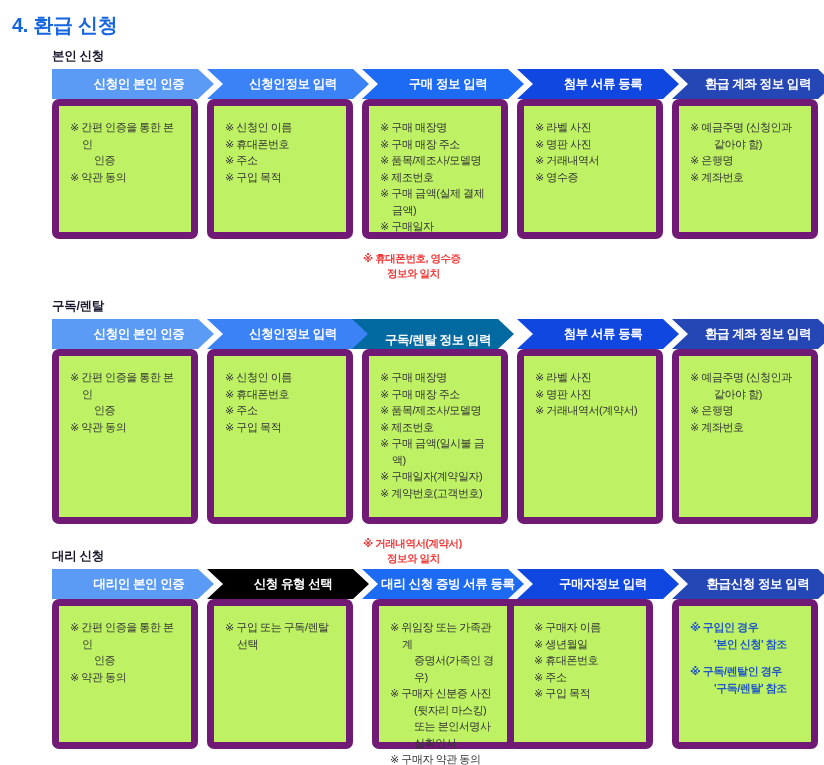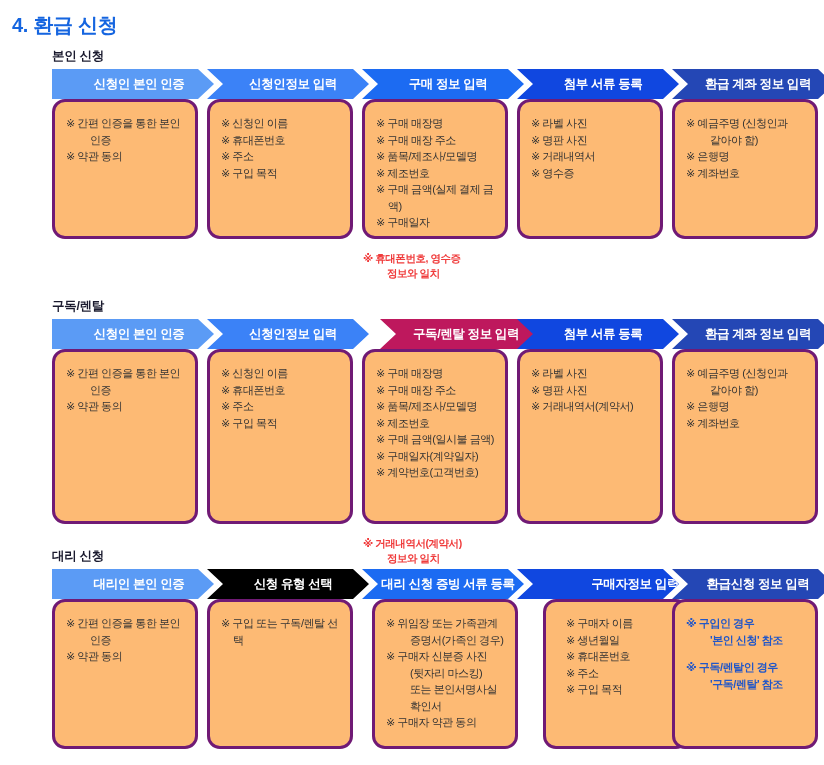--- a/index.html
+++ b/index.html
@@ -75,23 +75,23 @@
   .boxes {
     position: absolute;
     left: 52px;
     top: 51px;
     width: 766px;
   }
 
   .box {
     position: absolute;
     top: 0;
-    background: #fdba74;
-    border: 3px solid #701a75;
-    border-radius: 13px;
+    background: #bef264;
+    border: 7px solid #701a75;
+    border-radius: 7px;
     padding: 13px 11px 10px 11px;
   }
 
   .box ul { list-style: none; }
 
   .box li {
     font-size: 11px;
     line-height: 16.5px;
     color: #333333;
     letter-spacing: -0.45px;
@@ -192,21 +192,21 @@
     </div>
     <div class="section" style="top: 298px;">
       <div class="section-label">구독/렌탈</div>
       <div class="flow">
         <div class="chev first" style="left: 0px; width: 162px; background: rgb(91, 155, 245);">
           <span>신청인 본인 인증</span>
         </div>
         <div class="chev mid" style="left: 155px; width: 162px; background: rgb(59, 130, 247);">
           <span>신청인정보 입력</span>
         </div>
-        <div class="chev mid" style="left: 328px; width: 162px; background: #be185d;">
+        <div class="chev mid" style="left: 300px; width: 162px; background: #0369a1; align-items: flex-end;">
           <span>구독/렌탈 정보 입력</span>
         </div>
         <div class="chev mid" style="left: 465px; width: 162px; background: rgb(16, 71, 224);">
           <span>첨부 서류 등록</span>
         </div>
         <div class="chev mid" style="left: 620px; width: 162px; background: rgb(36, 71, 181);">
           <span>환급 계좌 정보 입력</span>
         </div>
       </div>
       <div class="boxes">
@@ -257,21 +257,21 @@
       <div class="flow">
         <div class="chev first" style="left: 0px; width: 162px; background: rgb(91, 155, 245);">
           <span>대리인 본인 인증</span>
         </div>
         <div class="chev mid" style="left: 155px; width: 162px; background: #000000;">
           <span>신청 유형 선택</span>
         </div>
         <div class="chev mid" style="left: 310px; width: 162px; background: rgb(28, 107, 242);">
           <span>대리 신청 증빙 서류 등록</span>
         </div>
-        <div class="chev mid" style="left: 465px; width: 162px; background: rgb(16, 71, 224); justify-content: flex-end;">
+        <div class="chev mid" style="left: 465px; width: 162px; background: rgb(16, 71, 224);">
           <span>구매자정보 입력</span>
         </div>
         <div class="chev mid" style="left: 620px; width: 162px; background: rgb(36, 71, 181);">
           <span>환급신청 정보 입력</span>
         </div>
       </div>
       <div class="boxes">
         <div class="box" style="left: 0px; width: 146px; height: 150px;">
           <ul>
             <li><span>※ 간편 인증을 통한 본인</span><span class="sub">인증</span></li>
@@ -284,21 +284,21 @@
           </ul>
         </div>
         <div class="box" style="left: 320px; width: 146px; height: 150px;">
           <ul>
             <li><span>※ 위임장 또는 가족관계</span><span class="sub">증명서(가족인 경우)</span></li>
             <li><span>※ 구매자 신분증 사진</span><span class="sub">(뒷자리 마스킹)
 또는 본인서명사실확인서</span></li>
             <li><span>※ 구매자 약관 동의</span></li>
           </ul>
         </div>
-        <div class="box" style="left: 491px; width: 146px; height: 150px; padding-left: 20px;">
+        <div class="box" style="left: 455px; width: 146px; height: 150px; padding-left: 20px;">
           <ul>
             <li><span>※ 구매자 이름</span></li>
             <li><span>※ 생년월일</span></li>
             <li><span>※ 휴대폰번호</span></li>
             <li><span>※ 주소</span></li>
             <li><span>※ 구입 목적</span></li>
           </ul>
         </div>
         <div class="box ref" style="left: 620px; width: 146px; height: 150px;">
           <ul>

